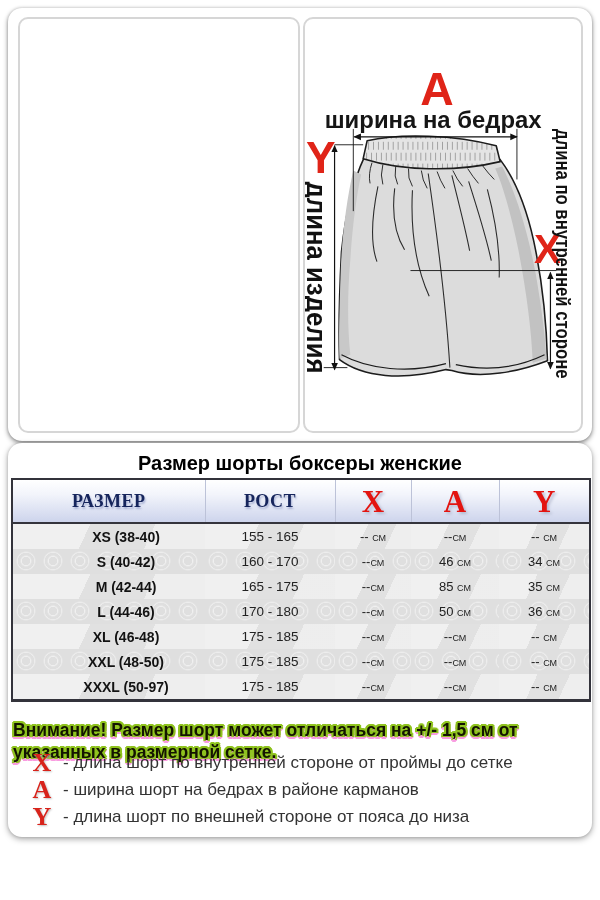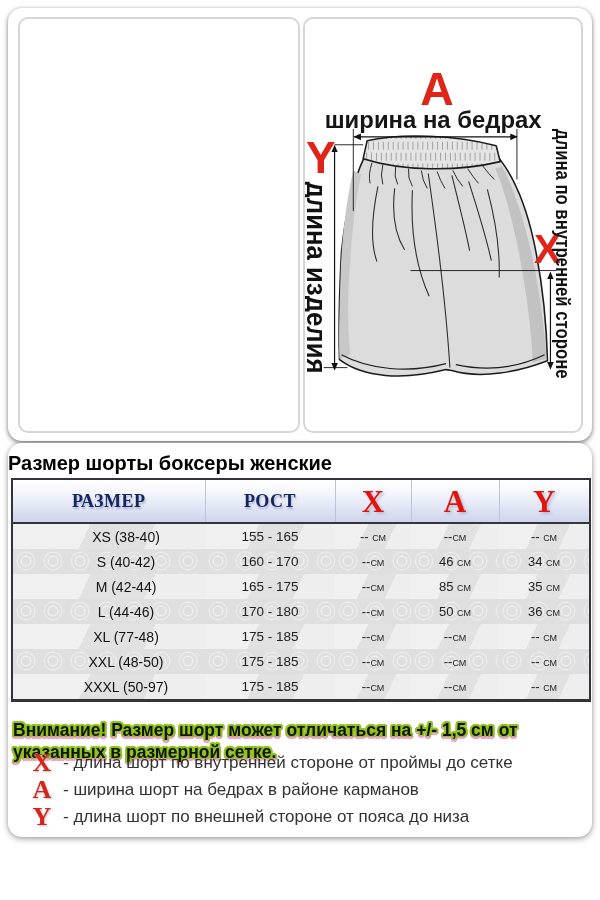--- a/index.html
+++ b/index.html
@@ -29,21 +29,21 @@
     border:2px solid #d6d6d6;
     border-radius:10px;
     box-sizing:content-box;
   }
   .panel-left{left:10px;width:278px;}
   .panel-right{left:295px;width:276px;overflow:hidden;}
   .panel-right svg{display:block;width:100%;height:100%;}
 
   .title{
     position:absolute;left:0;top:6px;width:100%;height:28px;
-    line-height:28px;text-align:left;
+    line-height:28px;text-align:center;
     font-size:20px;font-weight:bold;color:#000;
   }
 
   table.size-table{
     position:absolute;left:3px;top:35px;width:578px;
     border-collapse:collapse;table-layout:fixed;
     border:2px solid #33333b;
     border-bottom-width:3px;
   }
   .size-table th{
@@ -75,21 +75,21 @@
     background-color:#e8e8e8;
     background-image:linear-gradient(115deg, rgba(255,255,255,.35) 0 38%, rgba(0,0,0,.03) 38% 70%, rgba(255,255,255,.25) 70%);
   }
   tr.row-ring td{
     background-color:#dfdfdf;
     background-image:
       radial-gradient(circle at 13px 12px, rgba(255,255,255,0) 4px, rgba(255,255,255,.55) 4.5px, rgba(255,255,255,0) 6px),
       radial-gradient(circle at 13px 12px, rgba(255,255,255,0) 8px, rgba(255,255,255,.45) 8.5px, rgba(255,255,255,0) 10px);
     background-size:27px 25px;
   }
-  td.c-size{font-weight:normal;font-size:14px;color:#121212;padding-left:34px;}
+  td.c-size{font-weight:bold;font-size:14px;color:#121212;padding-left:34px;}
   td.c-val{font-size:13px;font-variant:small-caps;}
 
   .warning{
     position:absolute;left:5px;top:258px;width:540px;
     font-size:17.5px;font-weight:bold;line-height:1.3;
     color:#141400;
     text-shadow:
       -1px -2px 0 #8fc31f, 0 -2px 0 #8fc31f, 1px -2px 0 #8fc31f,
       -2px -1px 0 #8fc31f, 2px -1px 0 #8fc31f,
       -2px 1px 0 #8fc31f, 2px 1px 0 #8fc31f,
@@ -212,21 +212,21 @@
         <td class="c-val">35 см</td>
       </tr>
       <tr class="row-ring">
         <td class="c-size">L (44-46)</td>
         <td>170 - 180</td>
         <td class="c-val">--см</td>
         <td class="c-val">50 см</td>
         <td class="c-val">36 см</td>
       </tr>
       <tr class="row-plain">
-        <td class="c-size">XL (77-48)</td>
+        <td class="c-size">XL (46-48)</td>
         <td>175 - 185</td>
         <td class="c-val">--см</td>
         <td class="c-val">--см</td>
         <td class="c-val">-- см</td>
       </tr>
       <tr class="row-ring">
         <td class="c-size">XXL (48-50)</td>
         <td>175 - 185</td>
         <td class="c-val">--см</td>
         <td class="c-val">--см</td>

